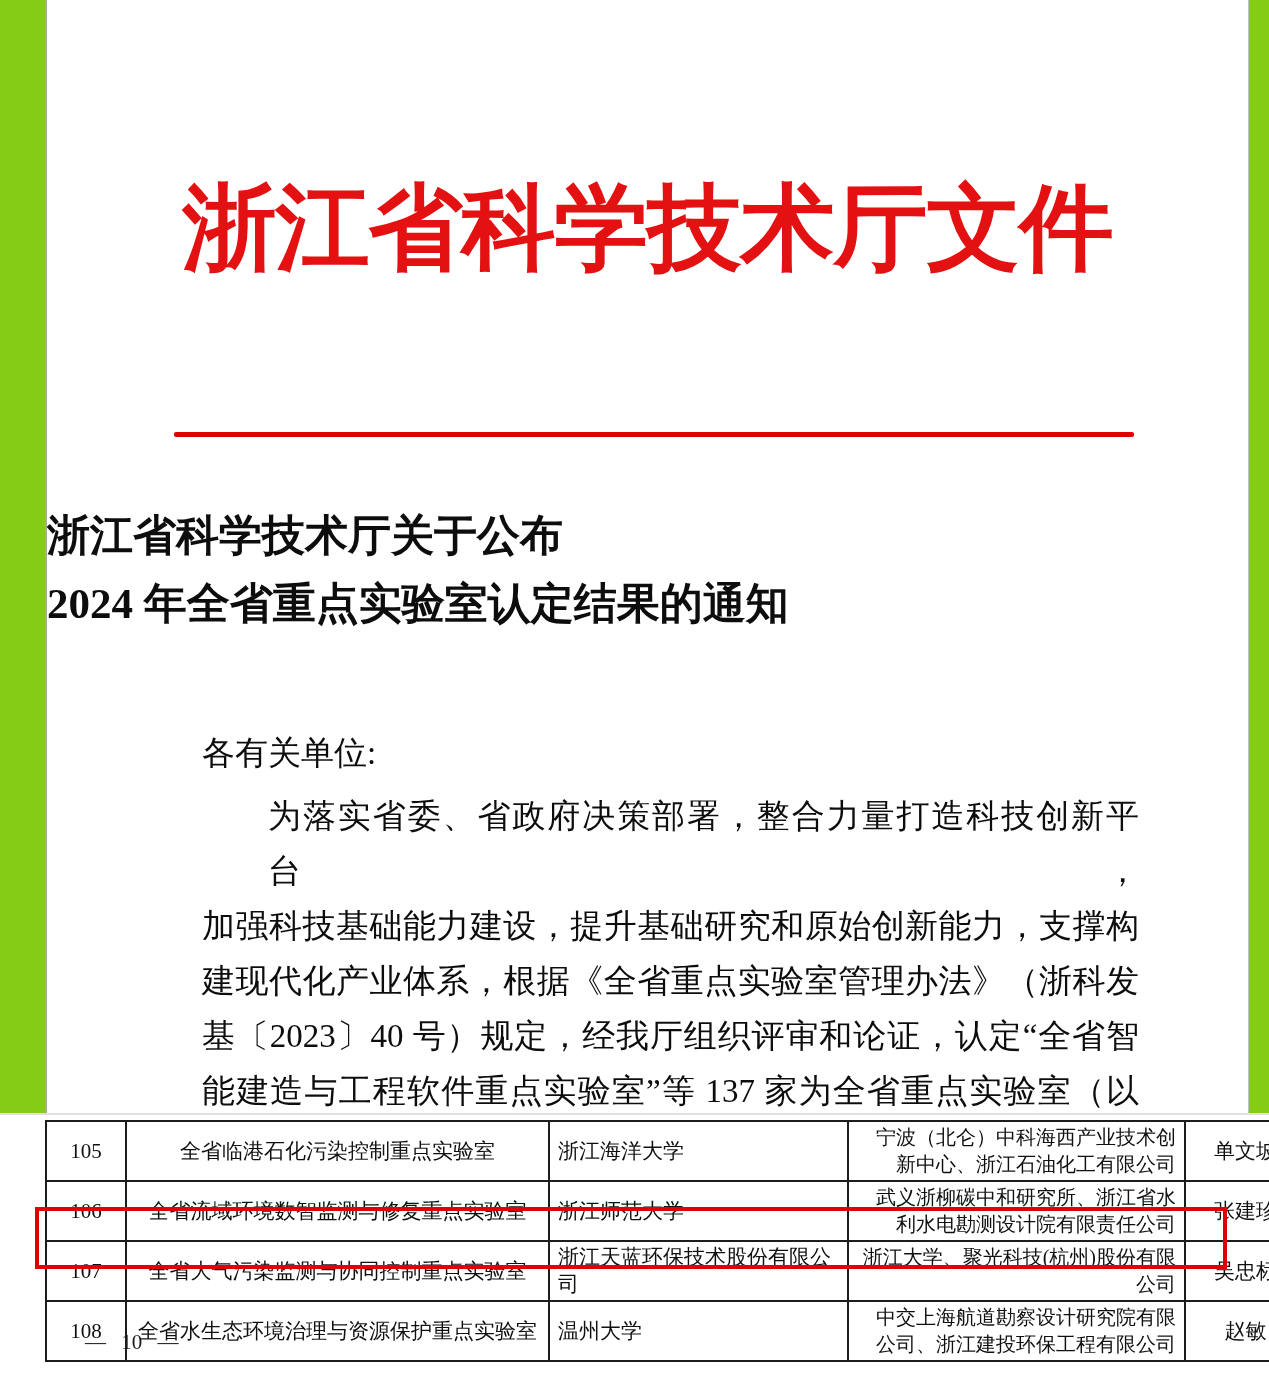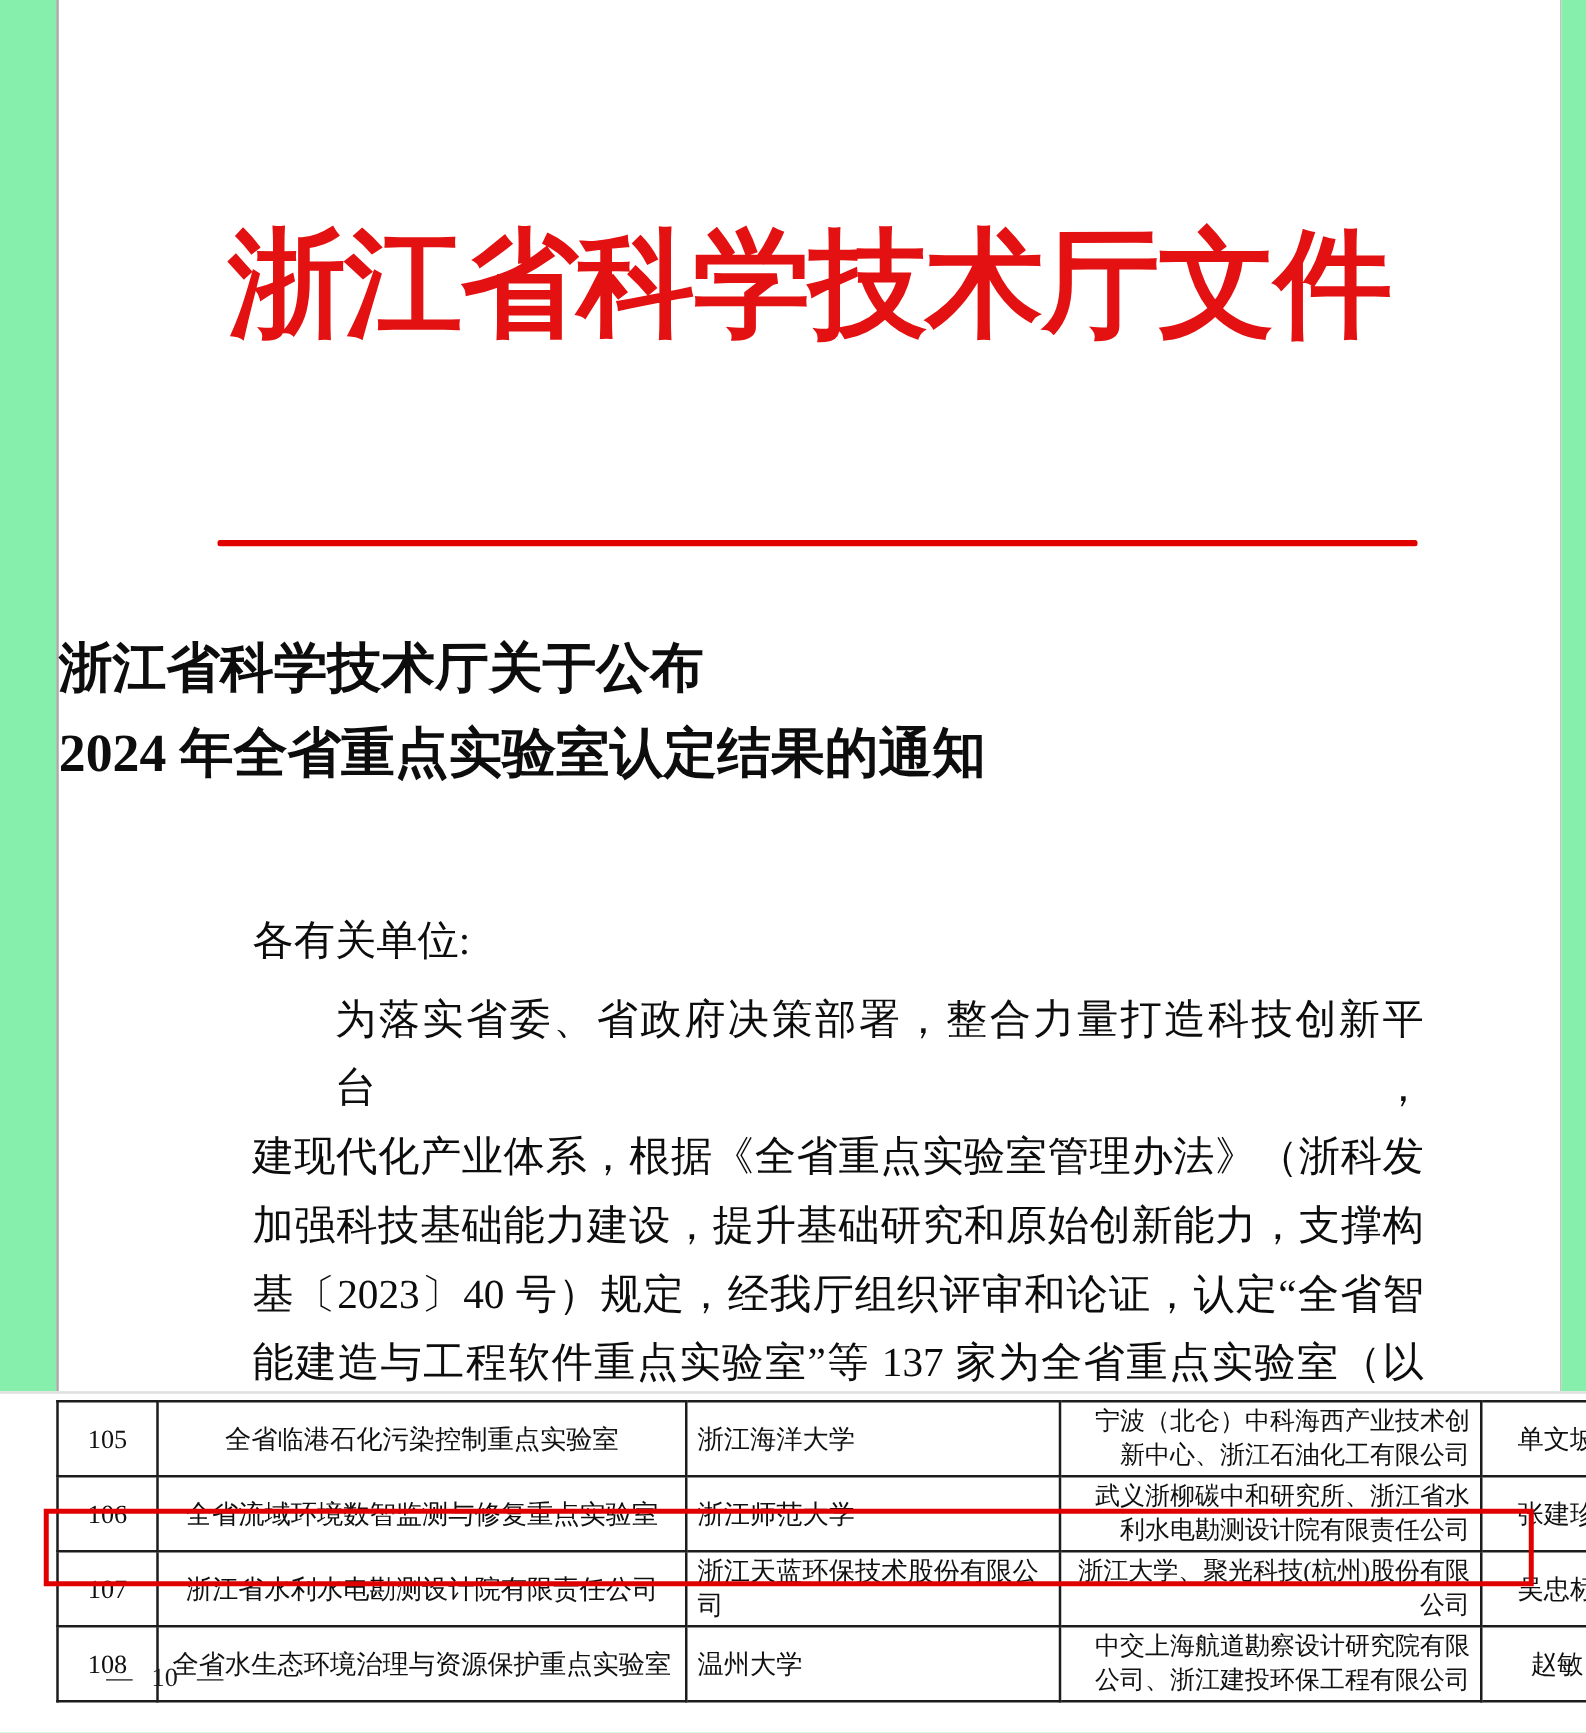--- a/index.html
+++ b/index.html
@@ -5,21 +5,21 @@
   html,body{margin:0;padding:0;}
   body{
     font-family:"Liberation Serif","DejaVu Serif",serif;
     background:#ffffff;
     width:1269px;
   }
   .screenshot{
     position:relative;
     width:1269px;height:1386px;
     overflow:hidden;
-    background:#86efac;
+    background:#84cc16;
   }
   
   .page-top{
     position:absolute;left:45px;top:0;
     width:1204px;height:1113px;
     background:#ffffff;
     border-left:2px solid #a8a8a8;
     border-right:1px solid #c2c2c2;
     box-sizing:border-box;
   }
@@ -119,22 +119,22 @@
     <div class="red-rule"></div>
 
     <div class="subtitle">
       <div>浙江省科学技术厅关于公布</div>
       <div>2024 年全省重点实验室认定结果的通知</div>
     </div>
 
     <div class="body-text">
       <div class="body-line plain salutation">各有关单位:</div>
       <div class="body-line indent">为落实省委、省政府决策部署，整合力量打造科技创新平台，</div>
+      <div class="body-line">加强科技基础能力建设，提升基础研究和原始创新能力，支撑构</div>
       <div class="body-line">建现代化产业体系，根据《全省重点实验室管理办法》（浙科发</div>
-      <div class="body-line">加强科技基础能力建设，提升基础研究和原始创新能力，支撑构</div>
       <div class="body-line">基〔2023〕40 号）规定，经我厅组织评审和论证，认定“全省智</div>
       <div class="body-line">能建造与工程软件重点实验室”等 137 家为全省重点实验室（以</div>
       <div class="body-line plain">下简称“实验室”）。现将有关事项通知如下:</div>
     </div>
   </div>
 
   <div class="bottom-strip">
 
     <table class="results">
       <tbody>
@@ -147,21 +147,21 @@
         </tr>
         <tr class="r2">
           <td class="c-no">106</td>
           <td class="c-lab">全省流域环境数智监测与修复重点实验室</td>
           <td class="c-inst">浙江师范大学</td>
           <td class="c-part">武义浙柳碳中和研究所、浙江省水利水电勘测设计院有限责任公司</td>
           <td class="c-dir">张建珍</td>
         </tr>
         <tr class="r3">
           <td class="c-no">107</td>
-          <td class="c-lab">浙江省水利水电勘测设计院有限责任公司</td>
+          <td class="c-lab">全省大气污染监测与协同控制重点实验室</td>
           <td class="c-inst">浙江天蓝环保技术股份有限公司</td>
           <td class="c-part">浙江大学、聚光科技(杭州)股份有限公司</td>
           <td class="c-dir">吴忠标</td>
         </tr>
         <tr class="r4">
           <td class="c-no">108</td>
           <td class="c-lab">全省水生态环境治理与资源保护重点实验室</td>
           <td class="c-inst">温州大学</td>
           <td class="c-part">中交上海航道勘察设计研究院有限公司、浙江建投环保工程有限公司</td>
           <td class="c-dir">赵敏</td>

